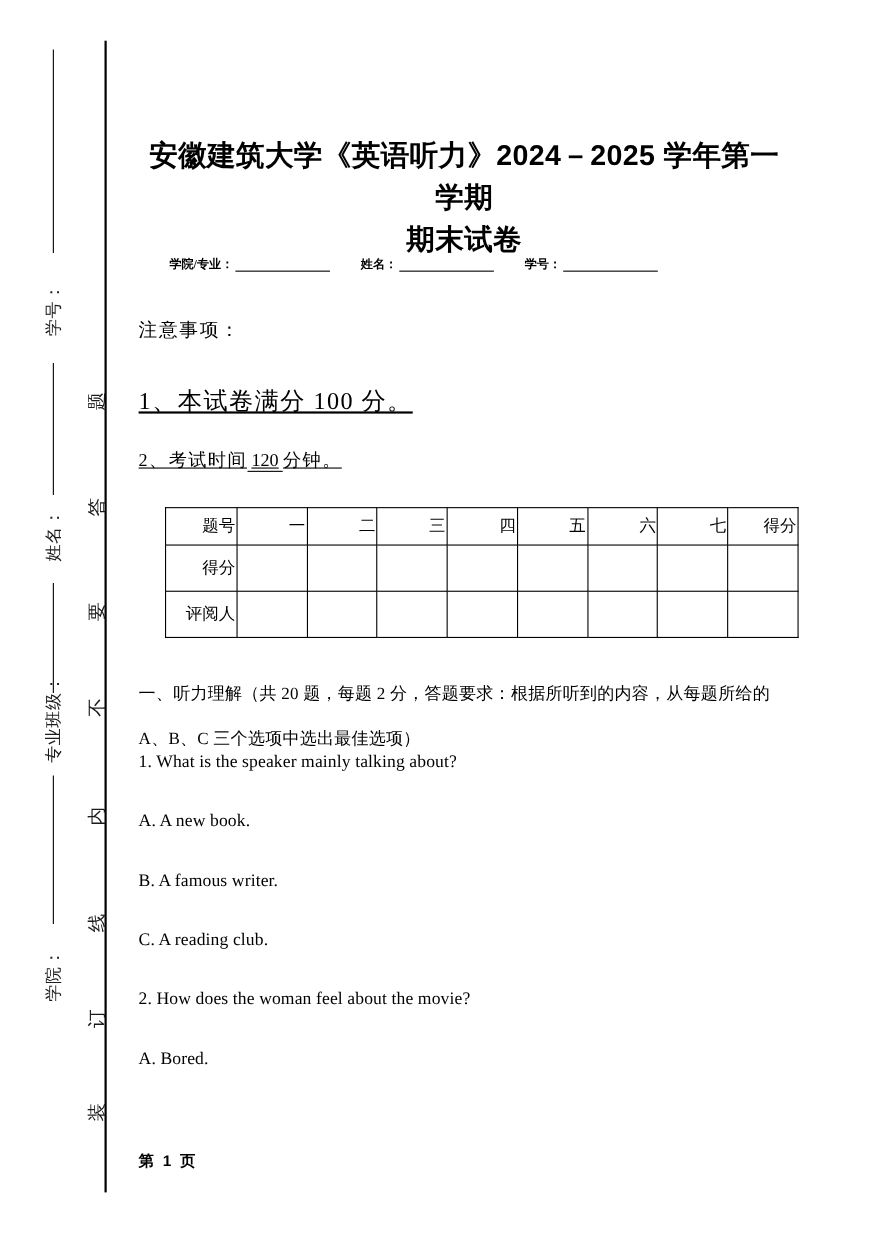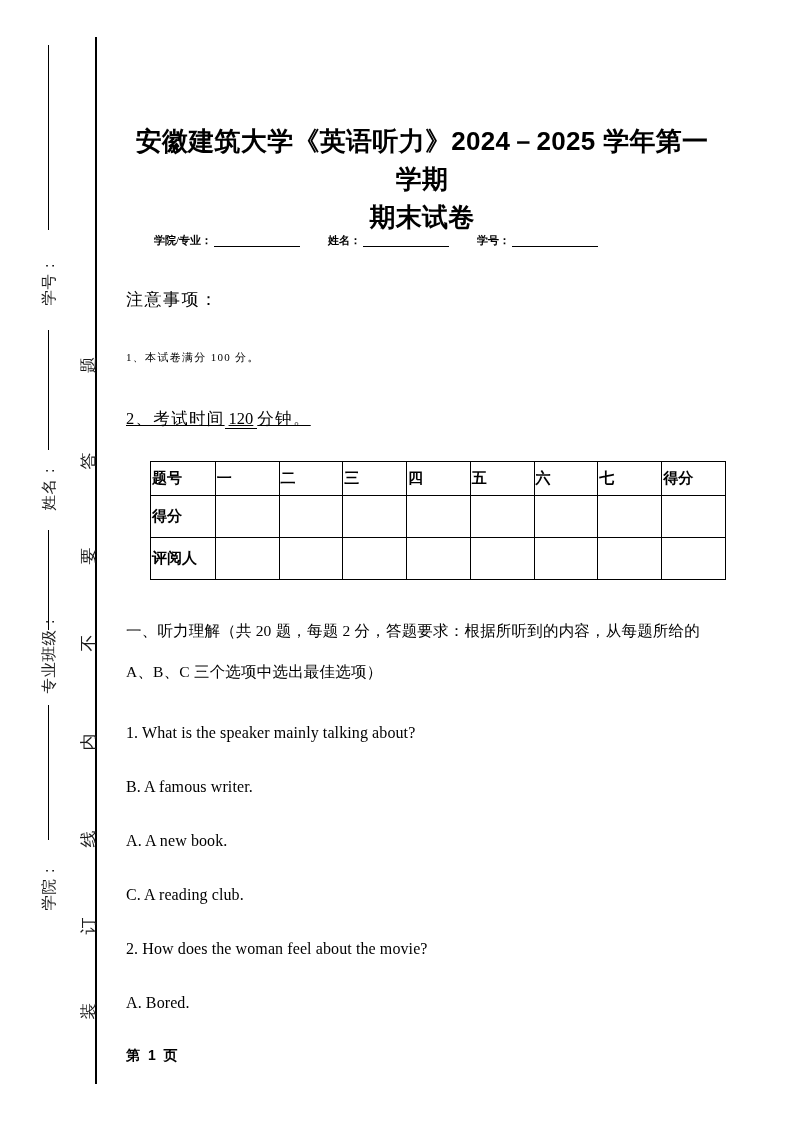--- a/index.html
+++ b/index.html
@@ -132,22 +132,23 @@
     position: absolute;
     left: 0;
     top: 288px;
     font-size: 17px;
     letter-spacing: 1.5px;
   }
   .notice-1 {
     position: absolute;
     left: 0;
     top: 350px;
-    font-size: 11px;
+    font-size: 22px;
     letter-spacing: 1.3px;
+    text-decoration: underline;
   }
   .notice-2 {
     position: absolute;
     left: 0;
     top: 408px;
     font-size: 16.5px;
     letter-spacing: 1.3px;
     text-decoration: underline;
   }
   .notice-2 .dur {
@@ -159,24 +160,24 @@
   
   .score-table {
     position: absolute;
     left: 24px;
     top: 461px;
     border-collapse: collapse;
     table-layout: fixed;
   }
   .score-table td {
     border: 1.4px solid #000;
-    text-align: left;
+    text-align: right;
     vertical-align: middle;
     font-family: "Liberation Sans", "DejaVu Sans", sans-serif;
-    font-weight: bold;
+    font-weight: normal;
     font-size: 15px;
     width: 61px;
   }
   .score-table td.rowhead { width: 62px; }
   .score-table tr.hdr td { height: 31px; }
   .score-table tr.body td { height: 39px; }
 
   
   .section-head {
     position: absolute;
@@ -184,21 +185,21 @@
     top: 610px;
     width: 582px;
     font-size: 15.5px;
     line-height: 41px;
     letter-spacing: 0.2px;
   }
 
   .qlist {
     position: absolute;
     left: 0;
-    top: 724px;
+    top: 684px;
     width: 580px;
   }
   .qline {
     font-size: 16px;
     line-height: 18px;
     margin-bottom: 36px;
     letter-spacing: 0.1px;
   }
 
   .footer {
@@ -296,22 +297,22 @@
           <td></td>
           <td></td>
         </tr>
       </tbody>
     </table>
 
     <div class="section-head">一、听力理解（共 20 题，每题 2 分，答题要求：根据所听到的内容，从每题所给的 A、B、C 三个选项中选出最佳选项）</div>
 
     <div class="qlist">
       <div class="qline">1. What is the speaker mainly talking about?</div>
+      <div class="qline">A. A new book.</div>
       <div class="qline">B. A famous writer.</div>
-      <div class="qline">A. A new book.</div>
       <div class="qline">C. A reading club.</div>
       <div class="qline">2. How does the woman feel about the movie?</div>
       <div class="qline">A. Bored.</div>
     </div>
 
     <div class="footer">第 1 页</div>
 
   </div>
 </div>
 

